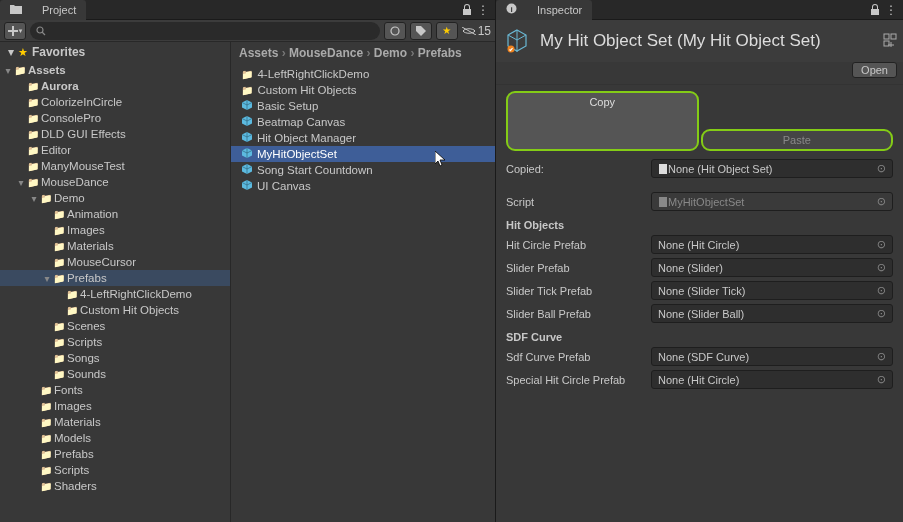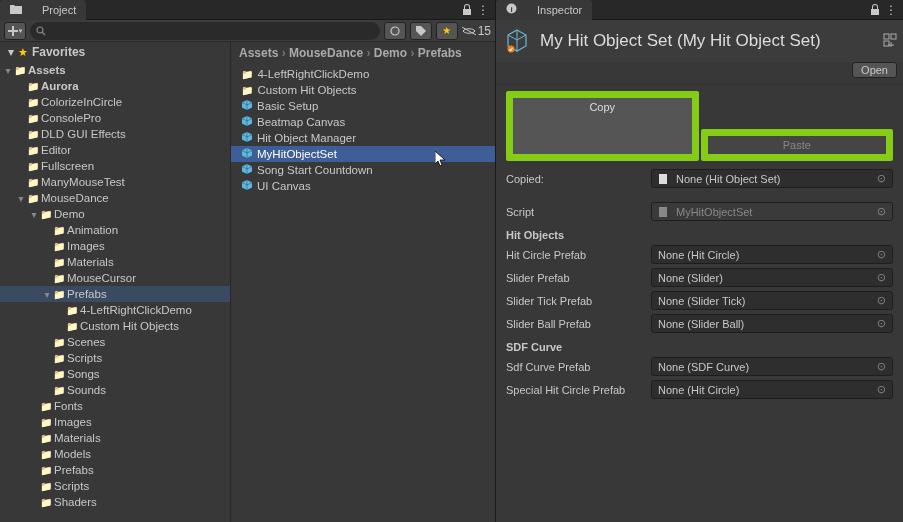--- a/index.html
+++ b/index.html
@@ -52,26 +52,26 @@
 .content-item { display: flex; align-items: center; height: 16px; padding: 0 4px 0 10px; font-size: 11.5px; gap: 4px; }
 .content-item.selected { background: #3e5e98; color: #fff; }
 
 
 .insp-header { display: flex; align-items: center; padding: 6px 6px; gap: 8px; background: #3c3c3c; }
 .insp-cube { width: 30px; height: 30px; display: flex; align-items: center; justify-content: center; }
 .insp-title { font-size: 17px; color: #ddd; flex: 1; }
 .insp-icons { display: flex; gap: 6px; color: #aaa; }
 .open-btn { background: #555; border: 1px solid #222; border-radius: 3px; padding: 1px 8px; font-size: 11px; margin-left: auto; color: #c8c8c8; }
 .copy-paste-row { display: flex; gap: 2px; padding: 6px 10px; }
-.cp-btn { flex: 1; background: #555; border: 7px solid #84cc16; border-radius: 2px; text-align: center; padding: 3px 0; font-size: 11px; color: #ddd; }
+.cp-btn { flex: 1; background: #555; border: 2px solid #84cc16; border-radius: 9px; text-align: center; padding: 3px 0; font-size: 11px; color: #ddd; }
 .cp-btn.disabled { background: #454545; color: #888; margin-top: 38px; }
 
 .prop-row { display: flex; align-items: center; padding: 2px 10px; font-size: 11px; }
 .prop-label { width: 145px; color: #c8c8c8; }
-.prop-field { flex: 1; background: #2e2e2e; border: 1px solid #1e1e1e; border-radius: 3px; padding: 2px 6px; color: #c8c8c8; display: flex; align-items: center; gap: 8px; }
+.prop-field { flex: 1; background: #2e2e2e; border: 1px solid #1e1e1e; border-radius: 3px; padding: 2px 6px; color: #c8c8c8; display: flex; align-items: center; gap: 0; }
 .prop-field .odot { margin-left: auto; color: #888; }
 .prop-field.readonly { background: #3a3a3a; color: #888; }
 .section-title { font-weight: bold; color: #c8c8c8; padding: 6px 10px 2px; font-size: 11px; }
 
 .cursor { position: absolute; width: 12px; height: 16px; pointer-events: none; }
 </style>
 </head>
 <body>
 
 <div class="panel project-panel">
@@ -159,25 +159,20 @@
           </div>
           <div class="tree-item" style="padding-left: 15px;">
             <span class="arrow"></span>
             <span class="icon folder-icon"></span>
             <span>DLD GUI Effects</span>
           </div>
           <div class="tree-item" style="padding-left: 15px;">
             <span class="arrow"></span>
             <span class="icon folder-icon"></span>
             <span>Editor</span>
-          </div>
-          <div class="tree-item" style="padding-left: 15px;">
-            <span class="arrow"></span>
-            <span class="icon folder-icon"></span>
-            <span>Fullscreen</span>
           </div>
           <div class="tree-item" style="padding-left: 15px;">
             <span class="arrow"></span>
             <span class="icon folder-icon"></span>
             <span>ManyMouseTest</span>
           </div>
           <div class="tree-item" style="padding-left: 15px;">
             <span class="arrow">▾</span>
             <span class="icon folder-icon"></span>
             <span>MouseDance</span>

